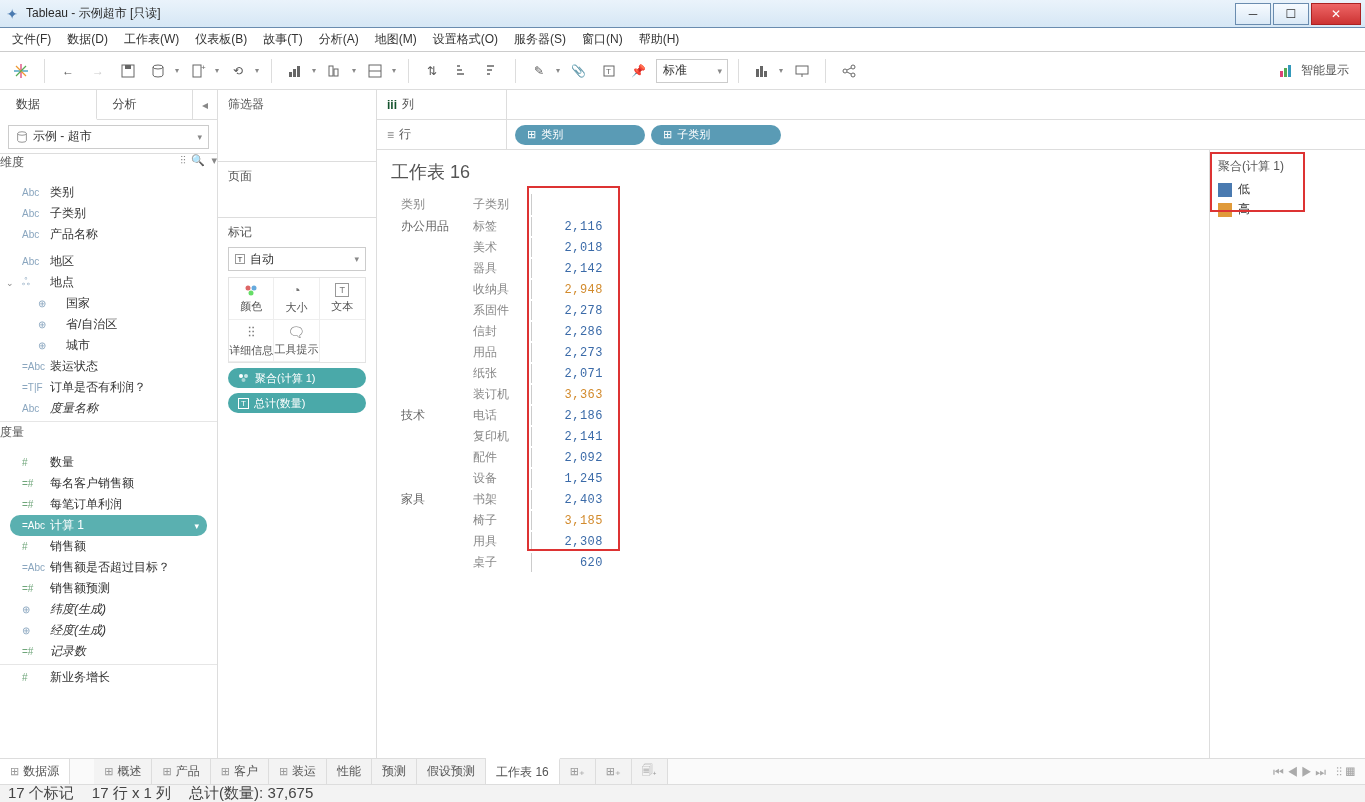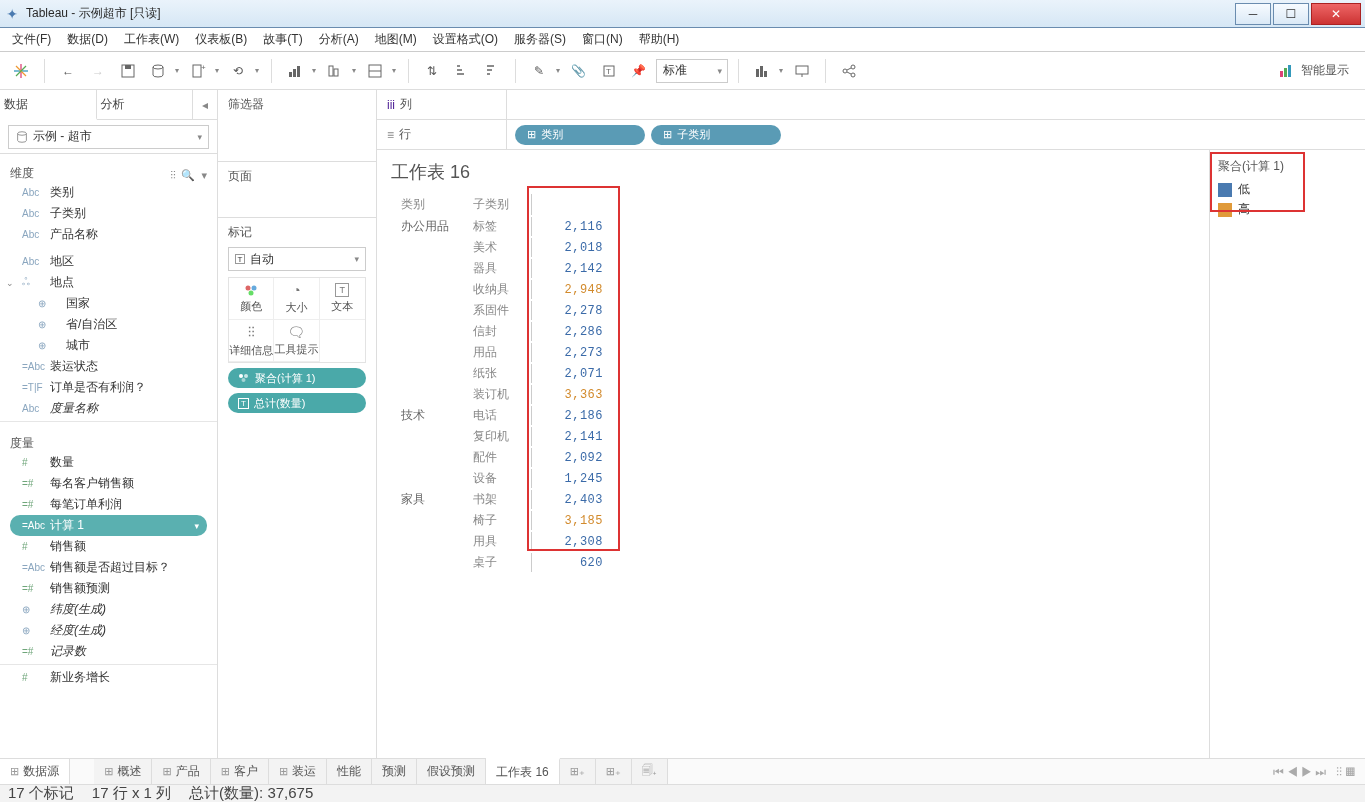--- a/index.html
+++ b/index.html
@@ -26,28 +26,28 @@
 .toolbar .std-select::after { content:"▾"; position:absolute; right:5px; color:#888; font-size:9px; }
 .toolbar .spacer { flex:1; }
 .smart-show { display:flex; align-items:center; gap:6px; color:#555; padding:0 8px; }
 
 
 .main { position:absolute; top:90px; left:0; right:0; bottom:38px; display:flex; }
 
 
 .sidebar { width:218px; border-right:1px solid #ddd; display:flex; flex-direction:column; overflow:hidden; }
 .side-tabs { height:30px; display:flex; border-bottom:1px solid #ddd; }
-.side-tab { flex:1; display:flex; align-items:center; padding:0 4px; color:#444; border-right:1px solid #ddd; }
+.side-tab { flex:1; display:flex; align-items:center; padding:0 16px; color:#444; border-right:1px solid #ddd; }
 .side-tab:last-child { border-right:none; }
 .side-tab.active { font-weight:normal; border-bottom:2px solid #fff; margin-bottom:-1px; }
 .data-src { height:34px; border-bottom:1px solid #ddd; display:flex; align-items:center; padding:0 8px; }
 .data-src .combo { flex:1; border:1px solid #ccc; height:24px; display:flex; align-items:center; padding:0 6px; position:relative; gap:4px; }
 .data-src .combo::after { content:"▾"; position:absolute; right:6px; color:#888; font-size:9px; }
 
-.section-hdr { height:28px; display:flex; align-items:flex-end; padding:0 10px; color:#555; justify-content:space-between;gap:8px; }
+.section-hdr { height:28px; display:flex; align-items:flex-start; padding:0 0; color:#555; justify-content:space-between;gap:8px; }
 .section-hdr .hdrbtns { display:flex; gap:6px; color:#888; font-size:11px; }
 .field-list { overflow-y:auto; }
 .field { height:21px; display:flex; align-items:center; padding:0 10px 0 22px; position:relative; }
 .field .ficon { width:28px; color:#8aa6bf; font-size:10px; }
 .field .ficon.num { color:#6fa67a; }
 .field .ficon.calc { color:#6fa67a; }
 .field.indent { padding-left:38px; }
 .field.sel { background:#5ab0b0; color:#fff; border-radius:10px; margin:0 10px; padding-left:12px; }
 .field.sel .ficon { color:#fff; }
 .field .caret { position:absolute; left:6px; color:#888; font-size:9px; }
@@ -447,21 +447,21 @@
           <span style="border:1px solid #fff;width:11px;height:11px;font-size:8px;display:flex;align-items:center;justify-content:center;">T</span>
           <span>总计(数量)</span>
         </div>
     </div>
   </div>
 
   <div style="flex:1;display:flex;flex-direction:column;">
     <div class="shelves">
       <div class="shelf">
         <div class="shelf-lbl">
-            <span style="font-weight:normal;color:#4c1d95">iii</span>
+            <span style="font-weight:bold;color:#14532d">iii</span>
             <span>列</span>
           </div>
         <div class="shelf-body"></div>
       </div>
       <div class="shelf">
         <div class="shelf-lbl">
             <span style="color:#888">≡</span>
             <span>行</span>
           </div>
         <div class="shelf-body">

